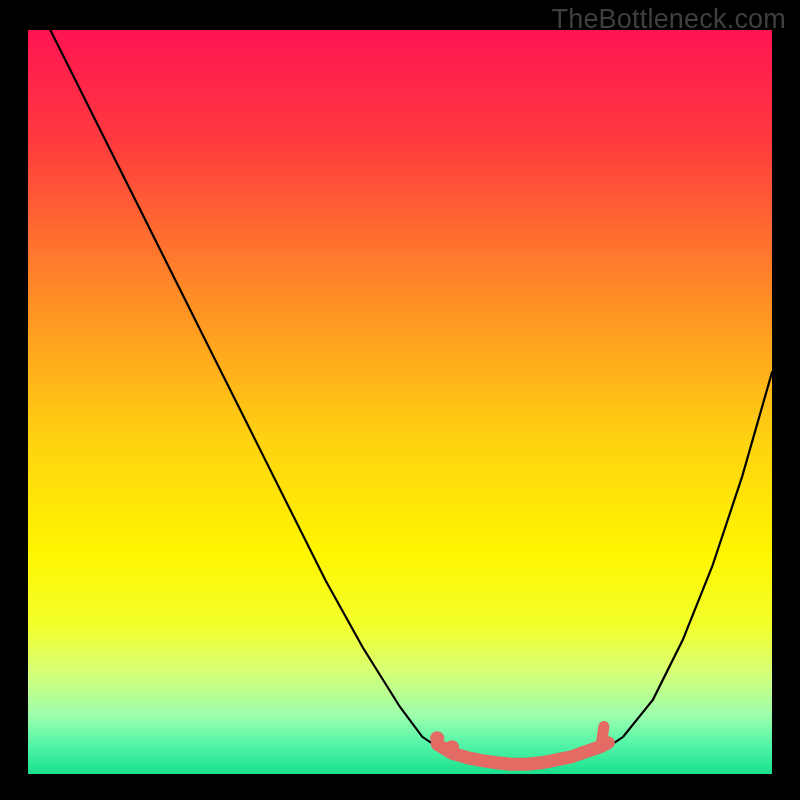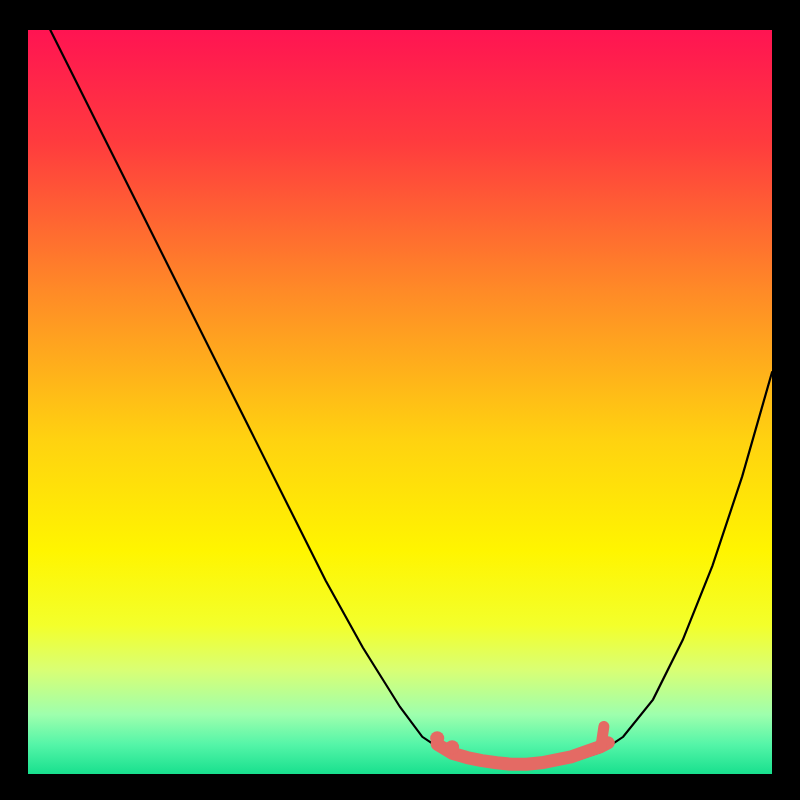--- a/index.html
+++ b/index.html
@@ -37,20 +37,21 @@
   .plot svg {
     display: block;
     width: 744px;
     height: 744px;
   }
 </style>
 </head>
 <body>
 
 <div class="outer">
+  <div class="watermark">TheBottleneck.com</div>
 
   <div class="plot">
     <svg viewBox="0 0 744 744">
       <defs>
         <linearGradient id="bg-grad" x1="0" y1="0" x2="0" y2="1">
             <stop offset="0%" stop-color="#ff1452"></stop>
             <stop offset="15%" stop-color="#ff3b3e"></stop>
             <stop offset="35%" stop-color="#ff8a27"></stop>
             <stop offset="55.00000000000001%" stop-color="#ffd210"></stop>
             <stop offset="70%" stop-color="#fff500"></stop>

